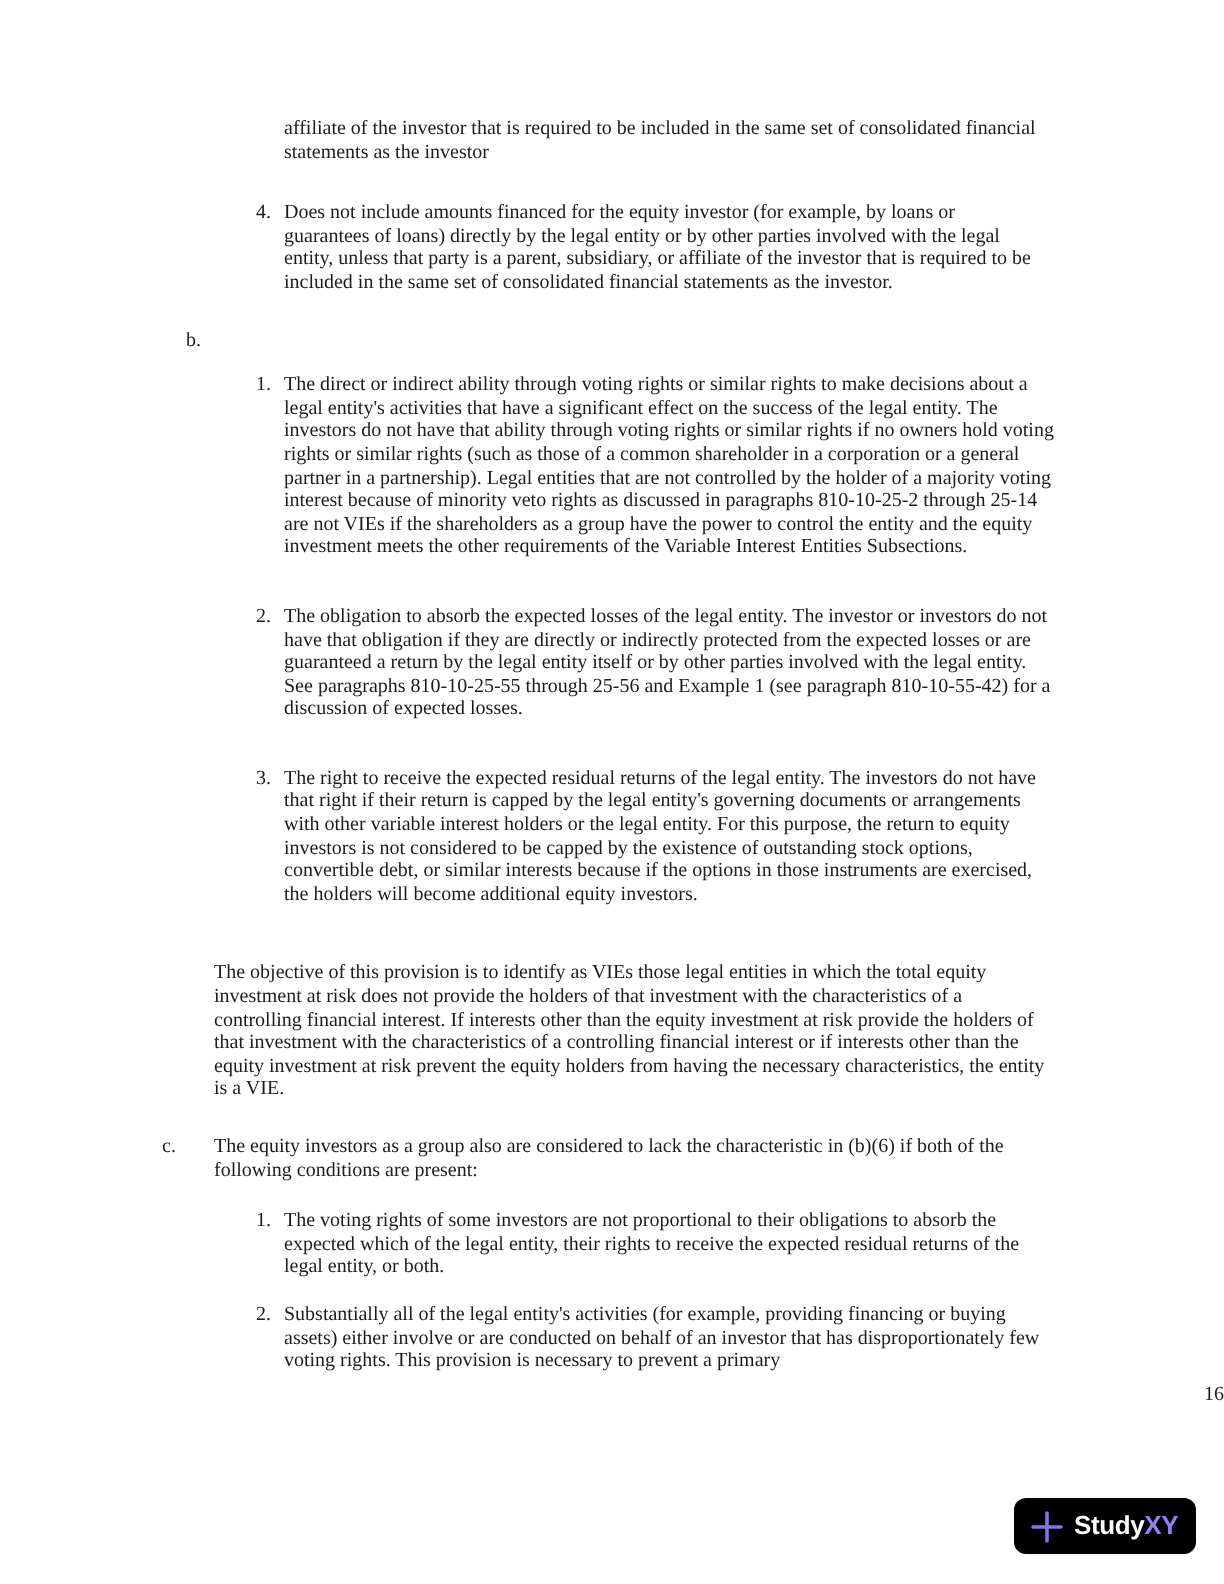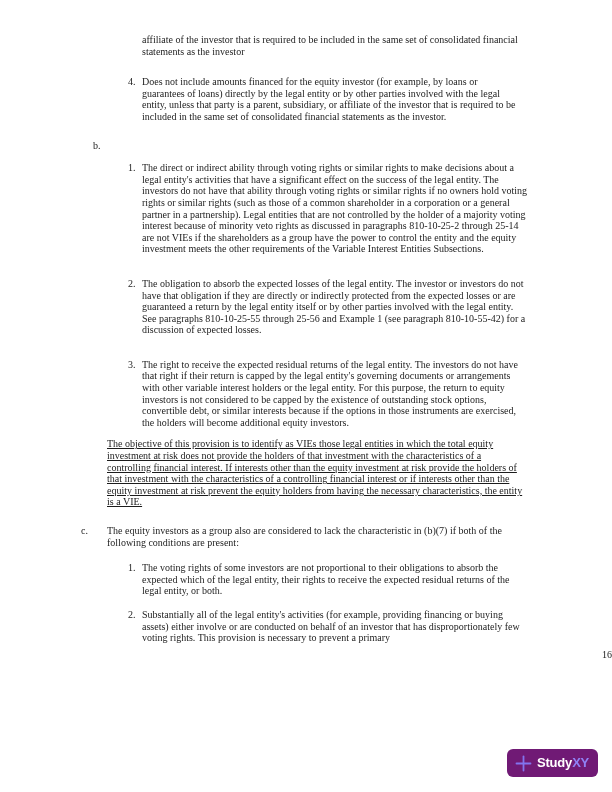--- a/index.html
+++ b/index.html
@@ -7,41 +7,41 @@
     width:612px;height:792px;
     background:#ffffff;
     font-family:"Liberation Serif","DejaVu Serif",serif;
     color:#1c1c1c;
     overflow:hidden;
   }
   .page{
     position:relative;
     width:612px;height:792px;
     box-sizing:border-box;
-    padding-top:34px;
+    padding-top:59px;
     font-size:10px;
     line-height:11.6px;
   }
   .row{display:flex;}
   .label{flex:none;}
   
   .cont-para{margin-left:142px;width:380px;}
   .item4{margin-left:128px;margin-top:19px;}
   .item4 .label{width:14px;}
   .item4 .txt{width:380px;}
   .itemb{margin-left:93px;margin-top:17px;}
   .itemb .label{width:14px;}
   .itemb .txt{width:406px;}
   .sub{margin-left:128px;}
   .sub .label{width:14px;}
   .sub .txt{width:386px;}
   .sub-b1{margin-top:11px;}
   .sub-b2{margin-top:23px;}
   .sub-b3{margin-top:23px;}
-  .obj-para{margin-left:107px;margin-top:10px;width:420px;text-decoration:underline;}
+  .obj-para{margin-left:107px;margin-top:28px;width:420px;}
   .itemc{margin-left:81px;margin-top:17px;}
   .itemc .label{width:26px;}
   .itemc .txt{width:409px;}
   .sub-c1{margin-top:14px;}
   .sub-c2{margin-top:12px;}
   .page-number{margin-top:5px;text-align:right;width:612px;}
   
   .logo{
     position:absolute;
     left:507px;top:749px;
@@ -93,36 +93,36 @@
 
   <div class="row sub sub-b3">
     <div class="label">3.</div>
     <div class="txt">The right to receive the expected residual returns of the legal entity. The investors do not have that right if their return is capped by the legal entity's governing documents or arrangements with other variable interest holders or the legal entity. For this purpose, the return to equity investors is not considered to be capped by the existence of outstanding stock options, convertible debt, or similar interests because if the options in those instruments are exercised, the holders will become additional equity investors.</div>
   </div>
 
   <div class="obj-para">The objective of this provision is to identify as VIEs those legal entities in which the total equity investment at risk does not provide the holders of that investment with the characteristics of a controlling financial interest. If interests other than the equity investment at risk provide the holders of that investment with the characteristics of a controlling financial interest or if interests other than the equity investment at risk prevent the equity holders from having the necessary characteristics, the entity is a VIE.</div>
 
   <div class="row itemc">
     <div class="label">c.</div>
-    <div class="txt">The equity investors as a group also are considered to lack the characteristic in (b)(7) if both of the following conditions are present:</div>
+    <div class="txt">The equity investors as a group also are considered to lack the characteristic in (b)(6) if both of the following conditions are present:</div>
   </div>
 
   <div class="row sub sub-c1">
     <div class="label">1.</div>
     <div class="txt">The voting rights of some investors are not proportional to their obligations to absorb the expected which of the legal entity, their rights to receive the expected residual returns of the legal entity, or both.</div>
   </div>
 
   <div class="row sub sub-c2">
     <div class="label">2.</div>
     <div class="txt">Substantially all of the legal entity's activities (for example, providing financing or buying assets) either involve or are conducted on behalf of an investor that has disproportionately few voting rights. This provision is necessary to prevent a primary</div>
   </div>
 
   <div class="page-number">16</div>
 
-  <div class="logo" style="background: #701a75;">
+  <div class="logo" style="background: #000000;">
     <svg class="plus" viewBox="0 0 17 17" xmlns="http://www.w3.org/2000/svg">
       <line x1="8.5" y1="1.5" x2="8.5" y2="15.5" stroke-width="1.8" stroke-linecap="round" stroke="#8273ee"></line>
       <line x1="1.5" y1="8.5" x2="15.5" y2="8.5" stroke-width="1.8" stroke-linecap="round" stroke="#8273ee"></line>
     </svg>
     <span class="word"><span style="color: rgb(255, 255, 255);">Study</span><span style="color: rgb(143, 130, 245);">XY</span></span>
   </div>
 
 </div>
 
 </body></html>

